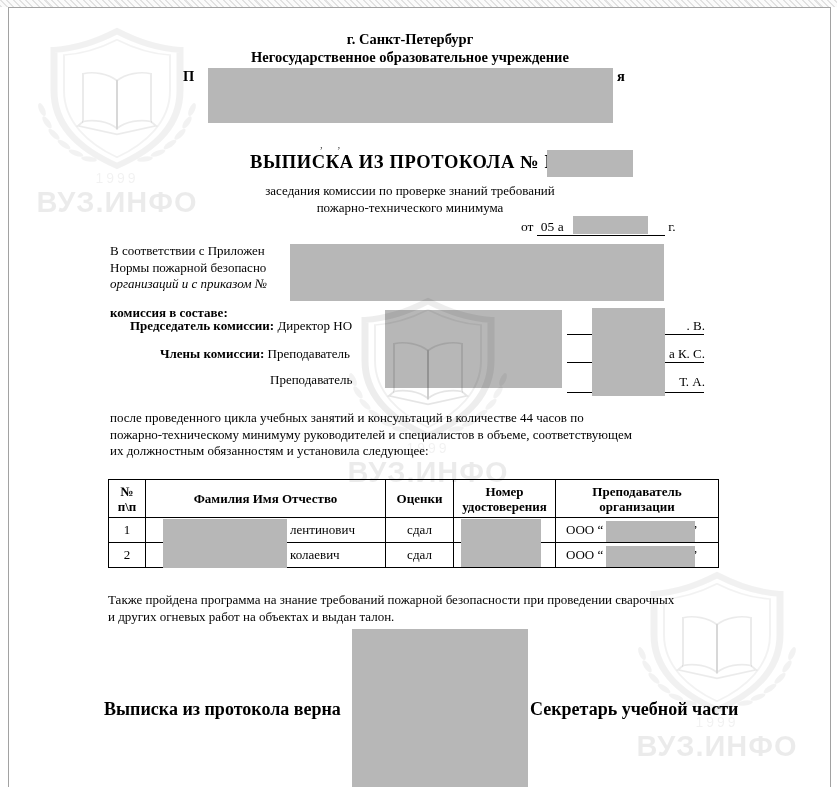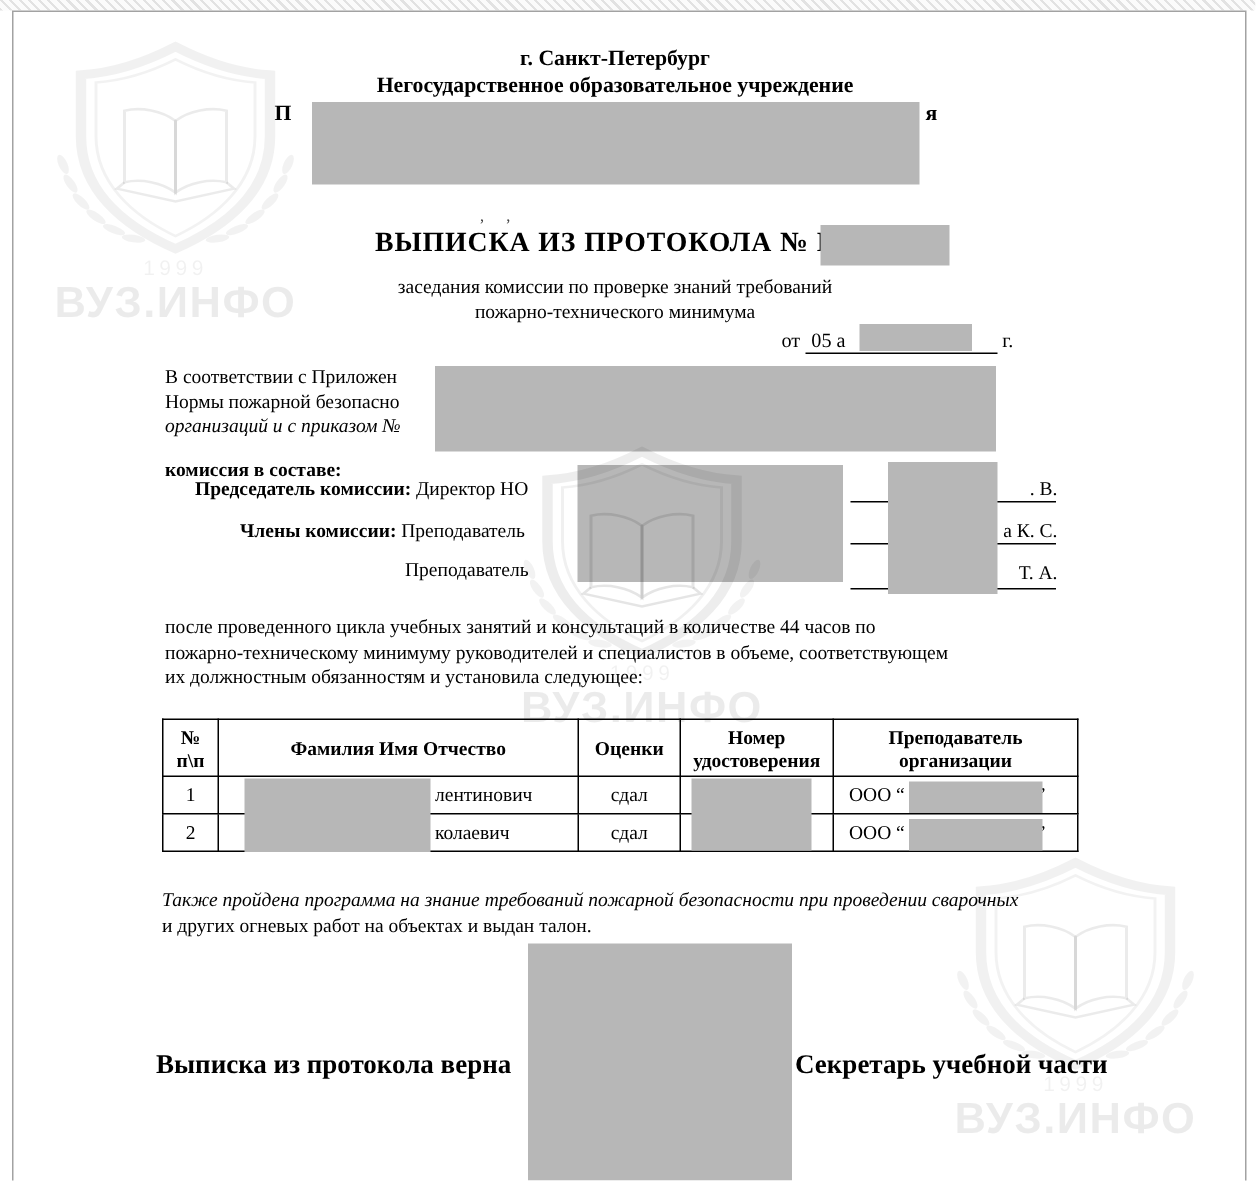--- a/index.html
+++ b/index.html
@@ -127,21 +127,21 @@
       <td class="org-cell"><span>ООО “</span><span class="org-gap"></span><span>”</span></td>
     </tr>
   </tbody>
 </table>
 
 <div class="redact" style="left:163px;top:519px;width:124px;height:49px;"></div>
 <div class="redact" style="left:461px;top:519px;width:80px;height:48px;"></div>
 <div class="redact" style="left:606px;top:521px;width:89px;height:21px;"></div>
 <div class="redact" style="left:606px;top:546px;width:89px;height:21px;"></div>
 
-<div class="abs t13" style="left:108px;top:592px;font-style:italic;">Также пройдена программа на знание требований пожарной безопасности при проведении сварочных</div>
+<div class="abs t13" style="left:108px;top:592px;">Также пройдена программа на знание требований пожарной безопасности при проведении сварочных</div>
 <div class="abs t13" style="left:108px;top:609px;">и других огневых работ на объектах и выдан талон.</div>
 
 <div class="redact" style="left:352px;top:629px;width:176px;height:158px;"></div>
 
 <div class="abs footer-txt" style="left:104px;top:699px;">Выписка из протокола верна</div>
 <div class="abs footer-txt" style="left:530px;top:699px;">Секретарь учебной части</div>
 
 <div class="wm" style="left:32px;top:26px;">
   <svg width="170" height="145" viewBox="0 0 170 170" preserveAspectRatio="none">
     <path d="M85 6 Q118 26 148 28 L148 76 C148 118 120 146 85 164 C50 146 22 118 22 76 L22 28 Q52 26 85 6 Z" fill="none" stroke="rgba(0,0,0,0.055)" stroke-width="7"></path>

